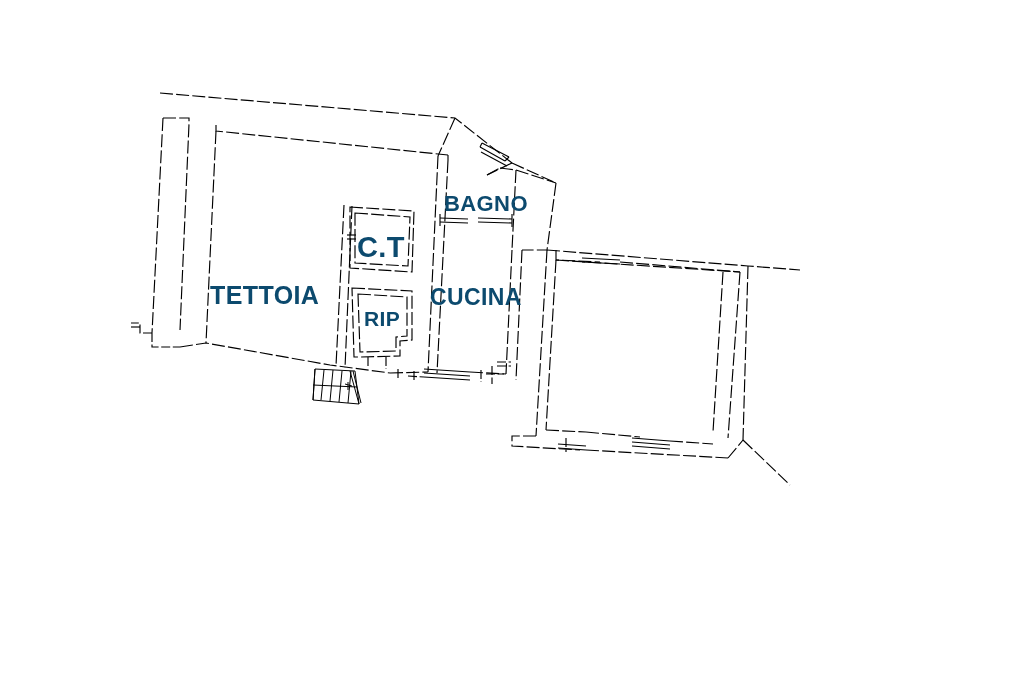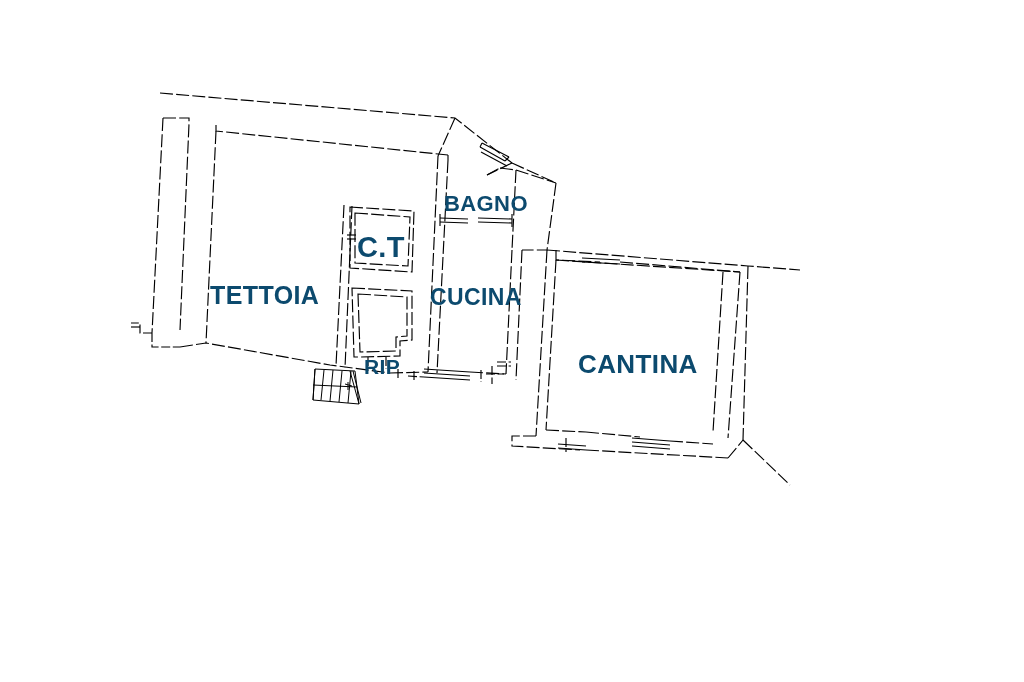--- a/index.html
+++ b/index.html
@@ -63,21 +63,21 @@
     color: #0c4a6e;
     white-space: nowrap;
     letter-spacing: 0.4px;
     line-height: 1;
     user-select: none;
   }
   .lbl-tettoia { left: 210px; top: 240px; font-size: 25px; margin-top: 43px; }
   .lbl-ct      { left: 357px; top: 233px; font-size: 29px; }
   .lbl-bagno   { left: 444px; top: 193px; font-size: 22px; }
   .lbl-cucina  { left: 430px; top: 286px; font-size: 23px; text-align: right; }
-  .lbl-rip     { left: 364px; top: 308px; font-size: 21px; margin-top: 48px; }
+  .lbl-rip     { left: 364px; top: 308px; font-size: 21px; }
   .lbl-cantina { left: 578px; top: 351px; font-size: 26px; }
 </style>
 </head>
 <body>
 
 <div id="plan-root">
 
   <svg id="floorplan" viewBox="0 0 1024 682" xmlns="http://www.w3.org/2000/svg">
 
     <g>
@@ -224,15 +224,14 @@
   <div class="room-label lbl-tettoia">TETTOIA</div>
 
   <div class="room-label lbl-ct">C.T</div>
 
   <div class="room-label lbl-bagno">BAGNO</div>
 
   <div class="room-label lbl-cucina">CUCINA</div>
 
   <div class="room-label lbl-rip">RIP</div>
 
-  <div class="room-label lbl-cantina">CANTINA</div>
 
 </div>
 
 </body></html>

